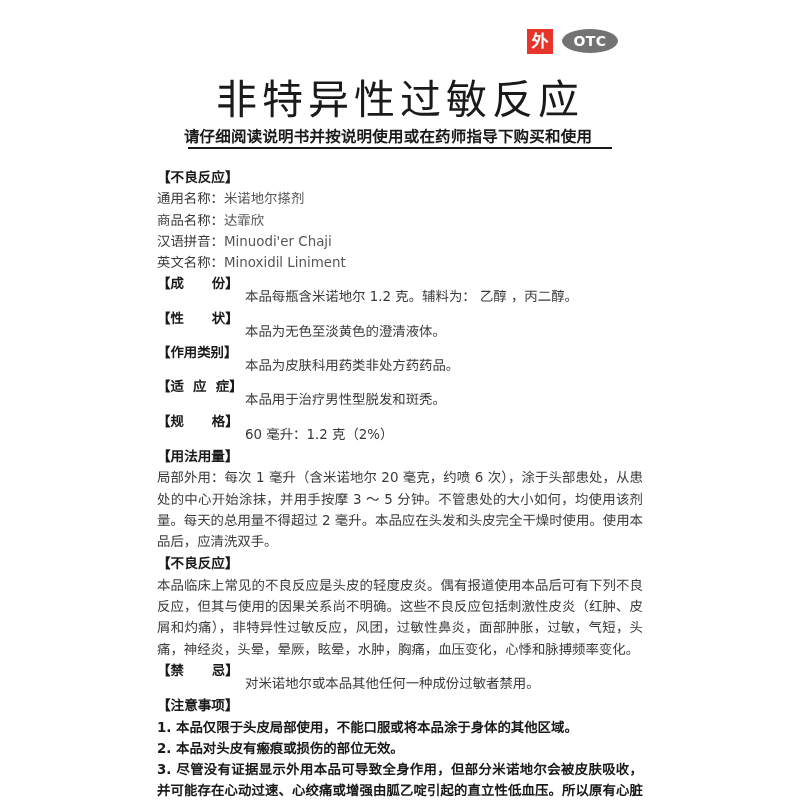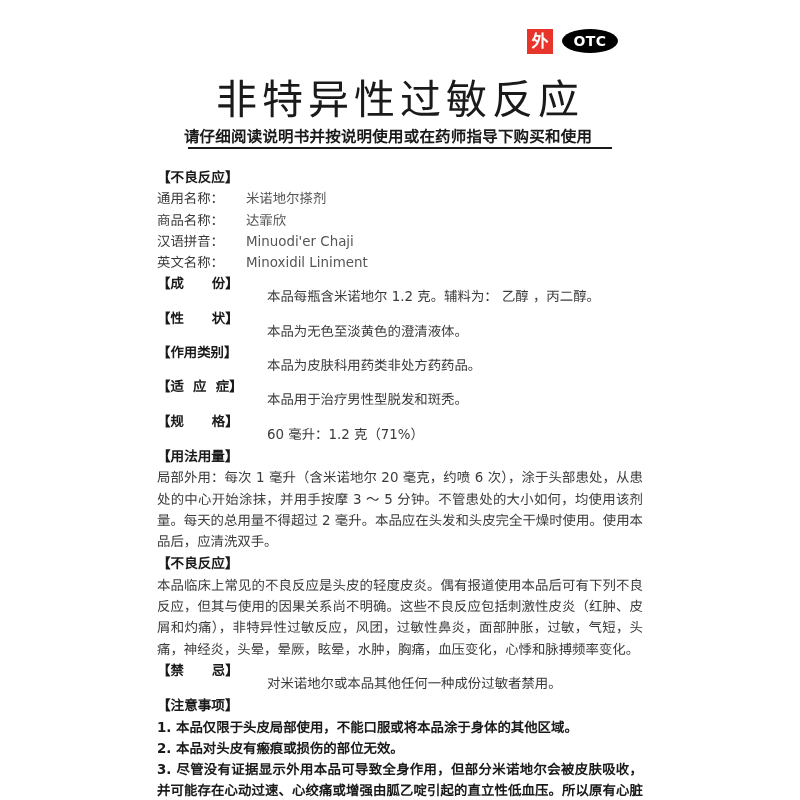--- a/index.html
+++ b/index.html
@@ -43,21 +43,21 @@
     font-size: 17px;
     font-weight: 700;
     line-height: 25px;
     text-align: center;
     letter-spacing: 0;
   }
   .badge-otc {
     margin-left: 9px;
     width: 56px;
     height: 24px;
-    background: #000000;
+    background: #737373;
     color: #ffffff;
     border-radius: 50% / 50%;
     font-size: 14px;
     font-weight: 700;
     line-height: 24px;
     text-align: center;
     letter-spacing: 0.5px;
   }
 
   
@@ -107,21 +107,20 @@
   .sec-head {
     font-weight: 700;
     color: #1a1a1a;
     font-size: 13.6px;
     margin-top: 1px;
   }
 
   .kv {
     display: flex;
     align-items: flex-start;
-    gap: 22px;
   }
   .kv .k {
     flex: 0 0 auto;
     white-space: pre;
     color: #3a3a3a;
   }
   .kv .v {
     flex: 1 1 auto;
     color: #555555;
   }
@@ -199,21 +198,21 @@
     <div class="kv kvb">
       <span class="k">【作用类别】</span>
       <span class="v">本品为皮肤科用药类非处方药药品。</span>
     </div>
     <div class="kv kvb">
       <span class="k">【适  应  症】</span>
       <span class="v">本品用于治疗男性型脱发和斑秃。</span>
     </div>
     <div class="kv kvb">
       <span class="k">【规      格】</span>
-      <span class="v">60 毫升：1.2 克（71%）</span>
+      <span class="v">60 毫升：1.2 克（2%）</span>
     </div>
 
     <div class="sec-head">【用法用量】</div>
     <div class="para">局部外用：每次 1 毫升（含米诺地尔 20 毫克，约喷 6 次），涂于头部患处，从患处的中心开始涂抹，并用手按摩 3 ～ 5 分钟。不管患处的大小如何，均使用该剂量。每天的总用量不得超过 2 毫升。本品应在头发和头皮完全干燥时使用。使用本品后，应清洗双手。</div>
 
     <div class="sec-head">【不良反应】</div>
     <div class="para">本品临床上常见的不良反应是头皮的轻度皮炎。偶有报道使用本品后可有下列不良反应，但其与使用的因果关系尚不明确。这些不良反应包括刺激性皮炎（红肿、皮屑和灼痛），非特异性过敏反应，风团，过敏性鼻炎，面部肿胀，过敏，气短，头痛，神经炎，头晕，晕厥，眩晕，水肿，胸痛，血压变化，心悸和脉搏频率变化。</div>
 
     <div class="kv kvb">
       <span class="k">【禁      忌】</span>

